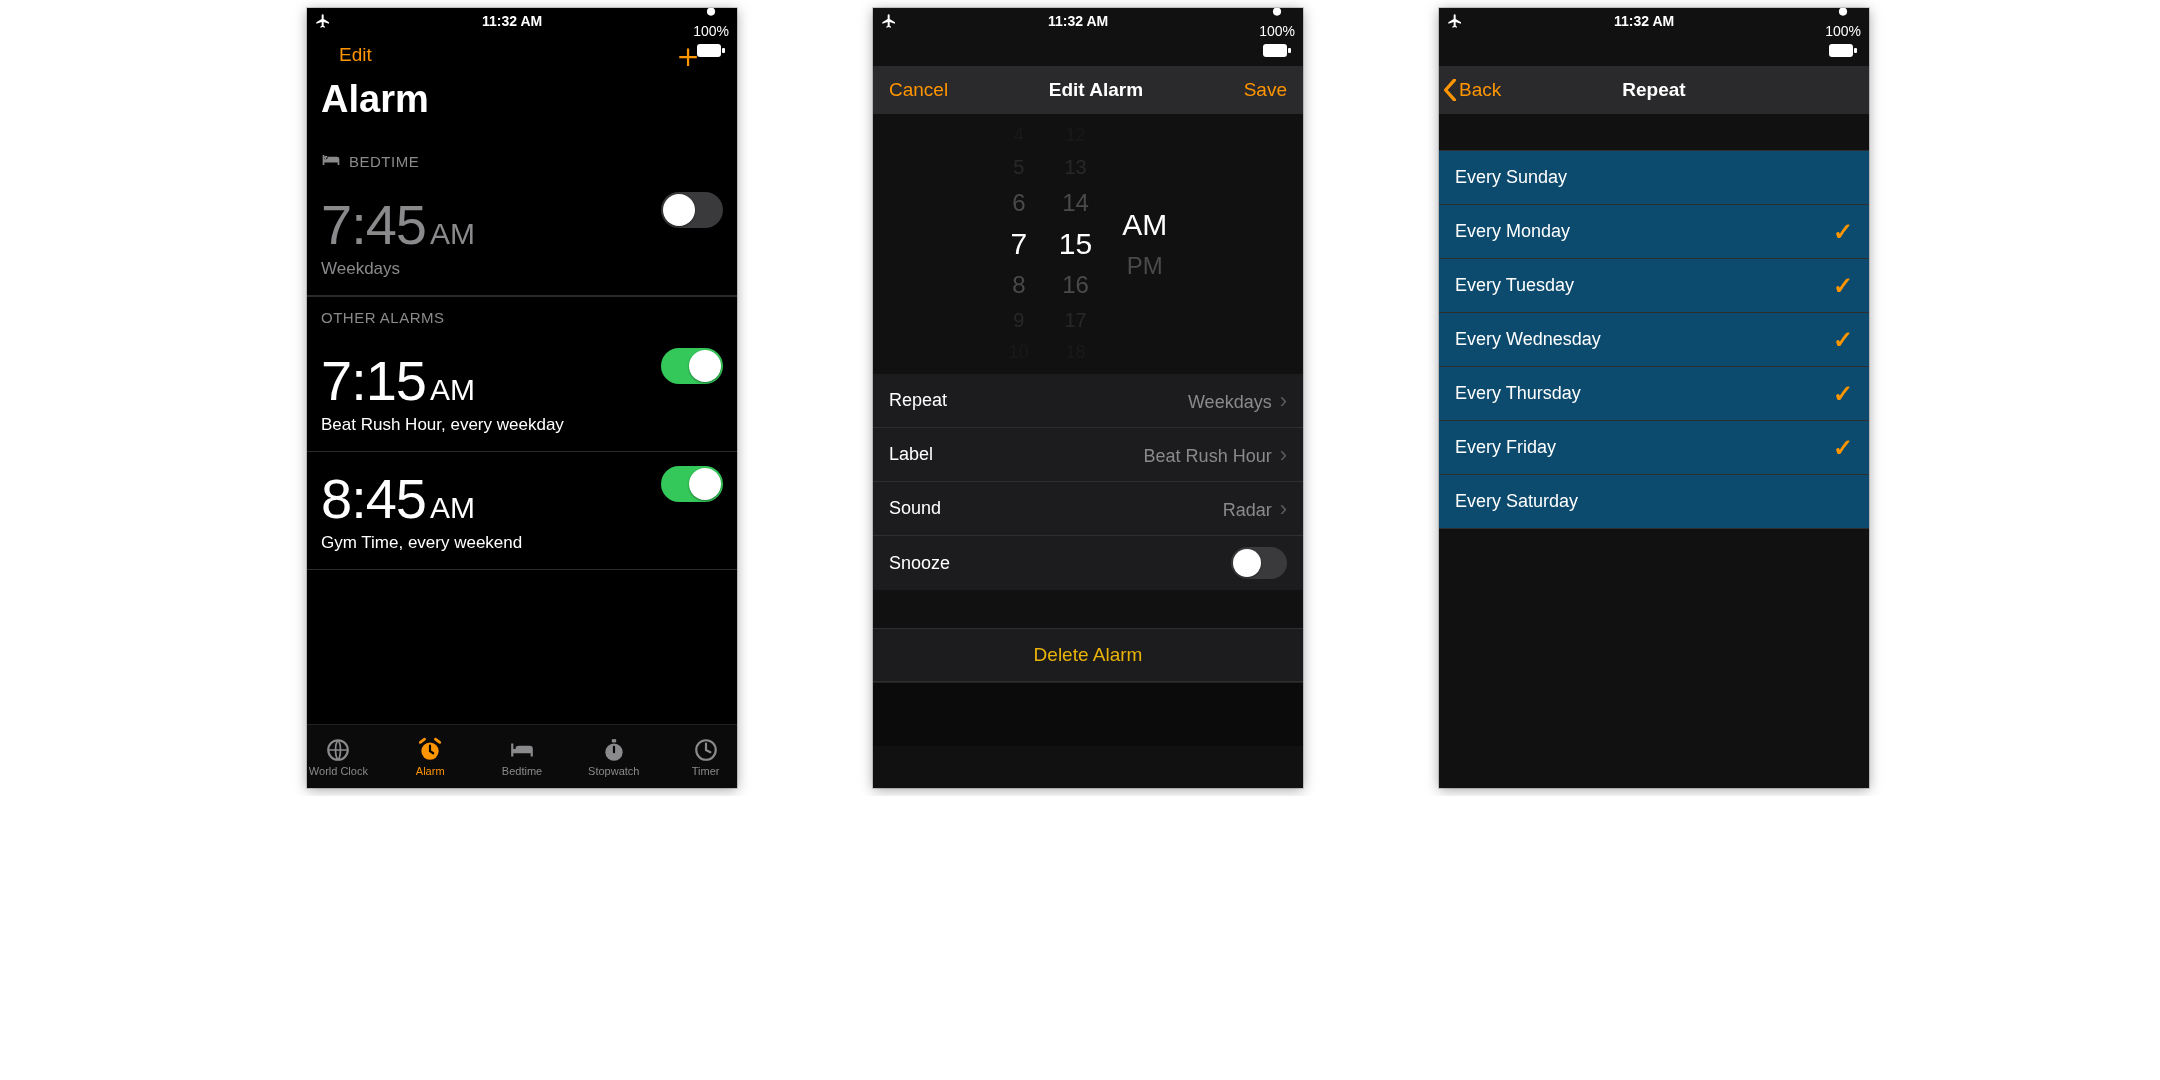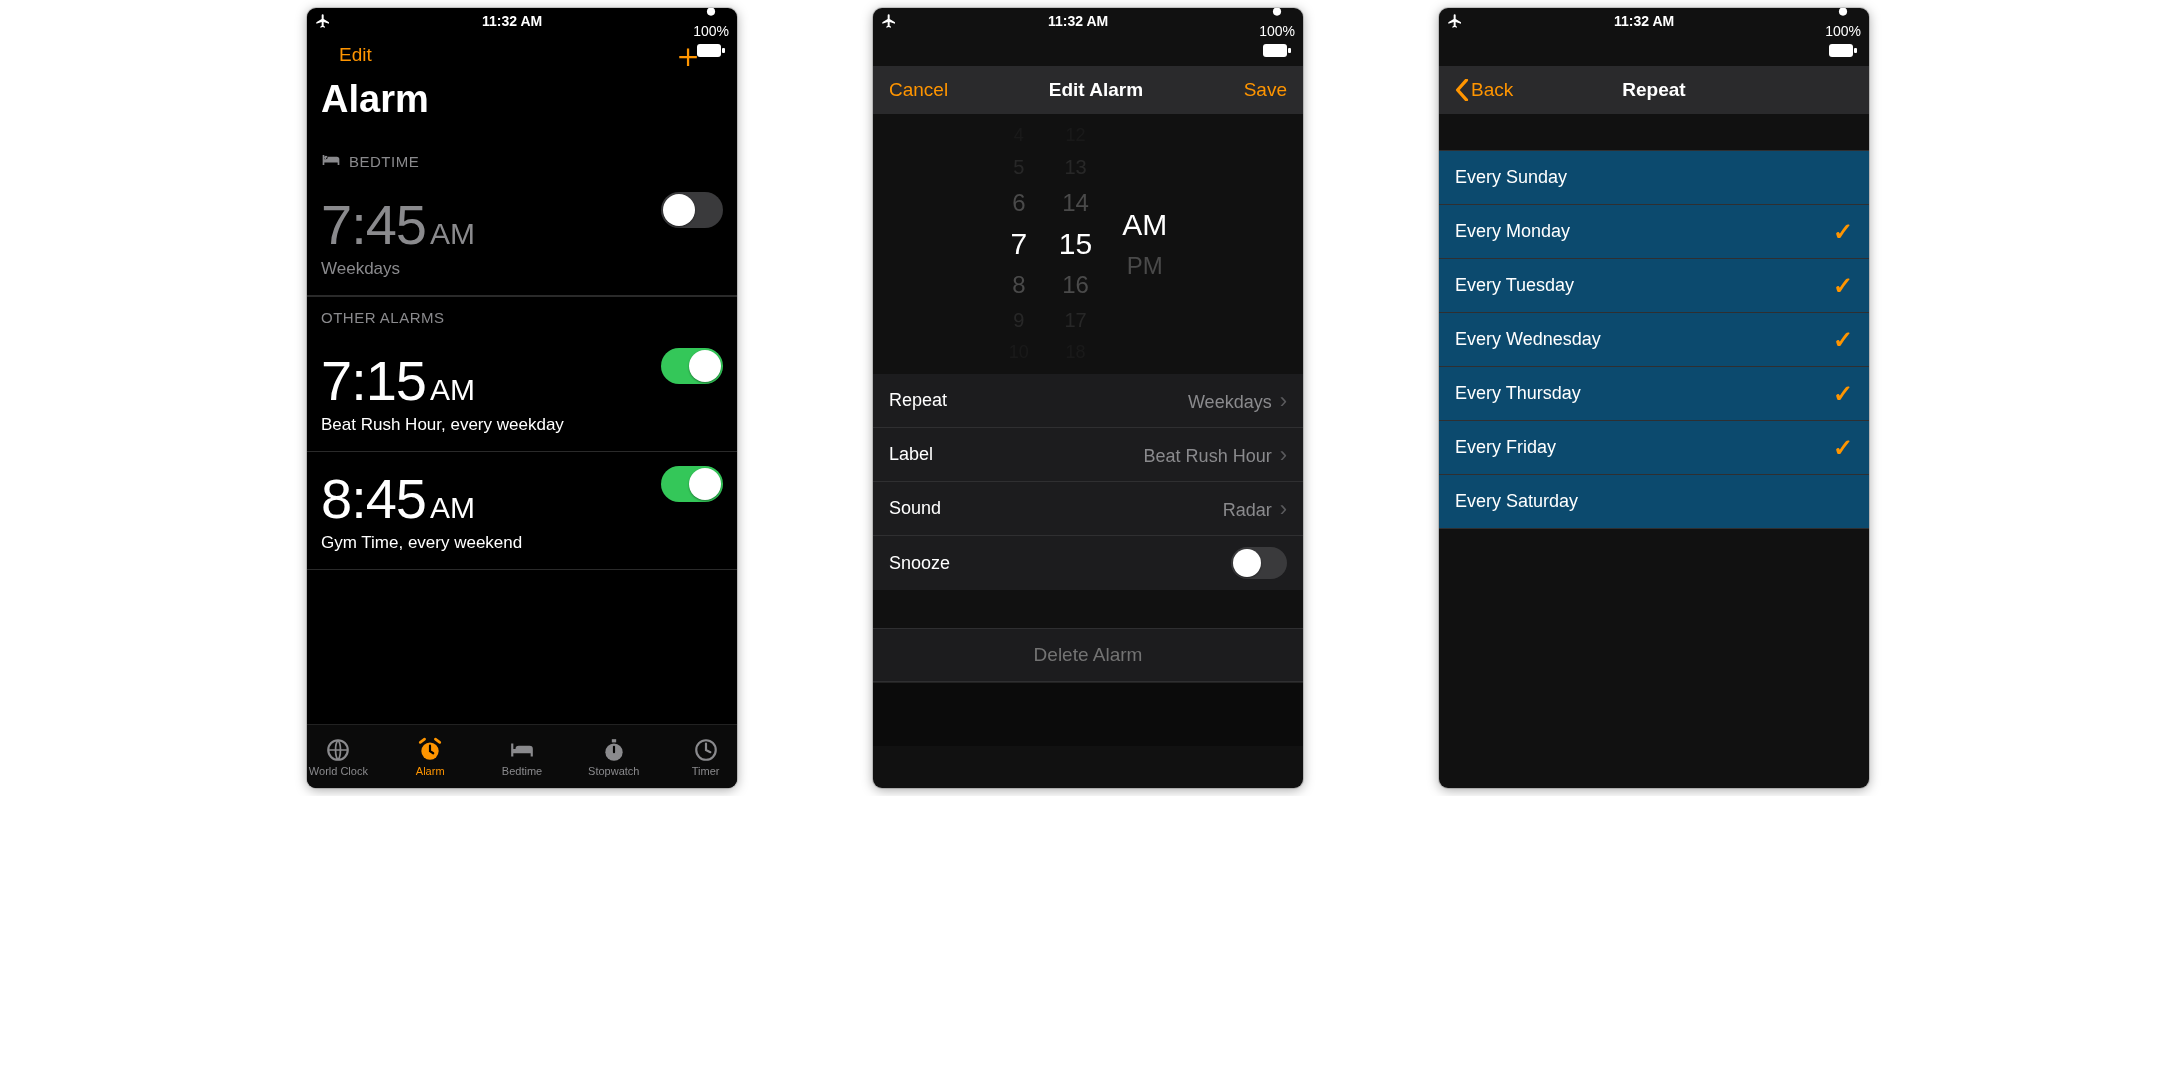--- a/index.html
+++ b/index.html
@@ -9,21 +9,21 @@
     display: flex;
     gap: 120px;
     padding: 8px 12px;
     align-items: flex-start;
     justify-content: center;
   }
   .phone {
     width: 430px;
     height: 780px;
     background: #000;
-    border-radius: 9px;
+    border-radius: 0;
     box-shadow: 0 2px 12px rgba(0,0,0,.35), 0 0 0 1px #d9d9d9;
     overflow: hidden;
     position: relative;
     display: flex;
     flex-direction: column;
     color: #fff;
     margin-left: 16px;
   }
   
   .statusbar {
@@ -112,32 +112,32 @@
     background:#1c1c1e; height:54px; padding:0 16px;
     display:flex; align-items:center; justify-content:space-between;
     font-size:18px; color:#fff; border-bottom:.5px solid #2f2f31;
   }
   .cell .val{ color:#8a8a8d; font-size:18px;}
   .chev{ color:#5a5a5d; margin-left:8px; font-size:22px;}
 
   .delete-cell{
     margin-top:38px;
     height:54px; background:#1c1c1e; display:flex; align-items:center; justify-content:center;
-    color:#737373; font-size:19px; border-top:.5px solid #2f2f31;border-bottom:.5px solid #2f2f31;
+    color:#eab308; font-size:19px; border-top:.5px solid #2f2f31;border-bottom:.5px solid #2f2f31;
   }
   .s2-tabbar-placeholder{ height:64px; background:#0b0b0b; border-top:.5px solid #222; display:flex;}
 
   
   .nav3{
     margin-top:32px; height:48px; background:#2a2a2c;
     display:flex; align-items:center; justify-content:center; position:relative;
   }
   .nav3 .ttl{ color:#fff; font-size:19px; font-weight:600;}
   .back-btn{
-    position:absolute; left:16px; top:0; height:100%; display:flex; align-items:center;
+    position:absolute; left:4px; top:0; height:100%; display:flex; align-items:center;
     color:#ff9500; font-size:19px;
   }
   .back-btn svg{ margin-right:2px;}
   .list3{ margin-top:36px; background:#0c4a6e; border-top:.5px solid #2f2f31;}
   .row3{
     height:54px; display:flex; align-items:center; justify-content:space-between;
     padding:0 16px; font-size:18px; color:#fff; border-bottom:.5px solid #2f2f31;
   }
   .check{ color:#ff9500; font-size:24px; font-weight:600;}
   .check.hidden{ visibility:hidden;}

